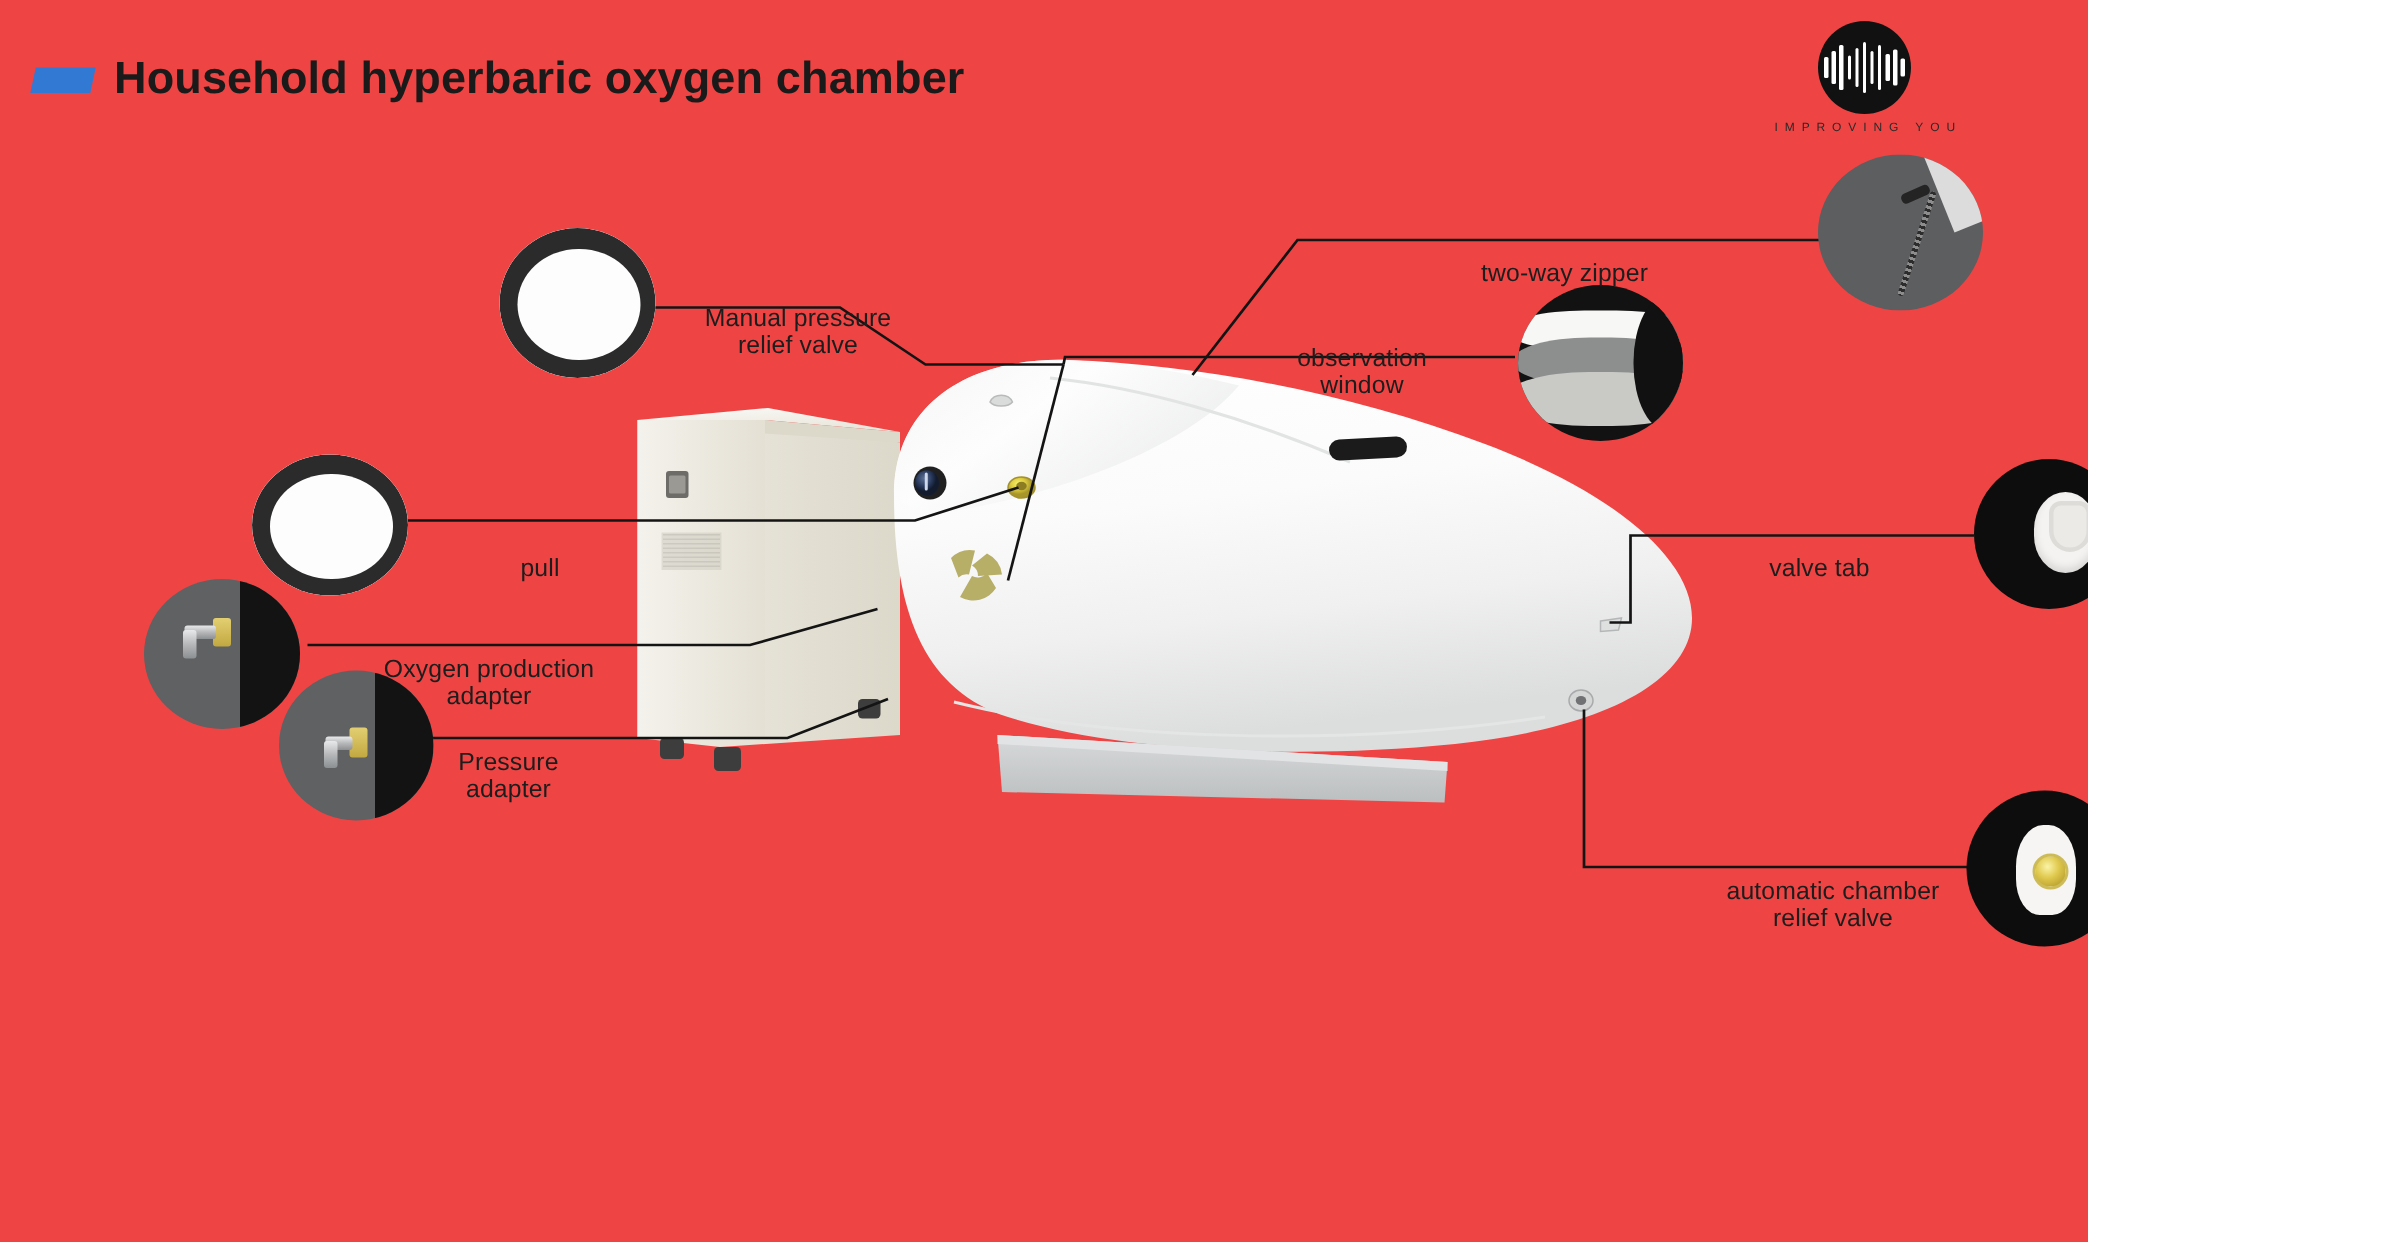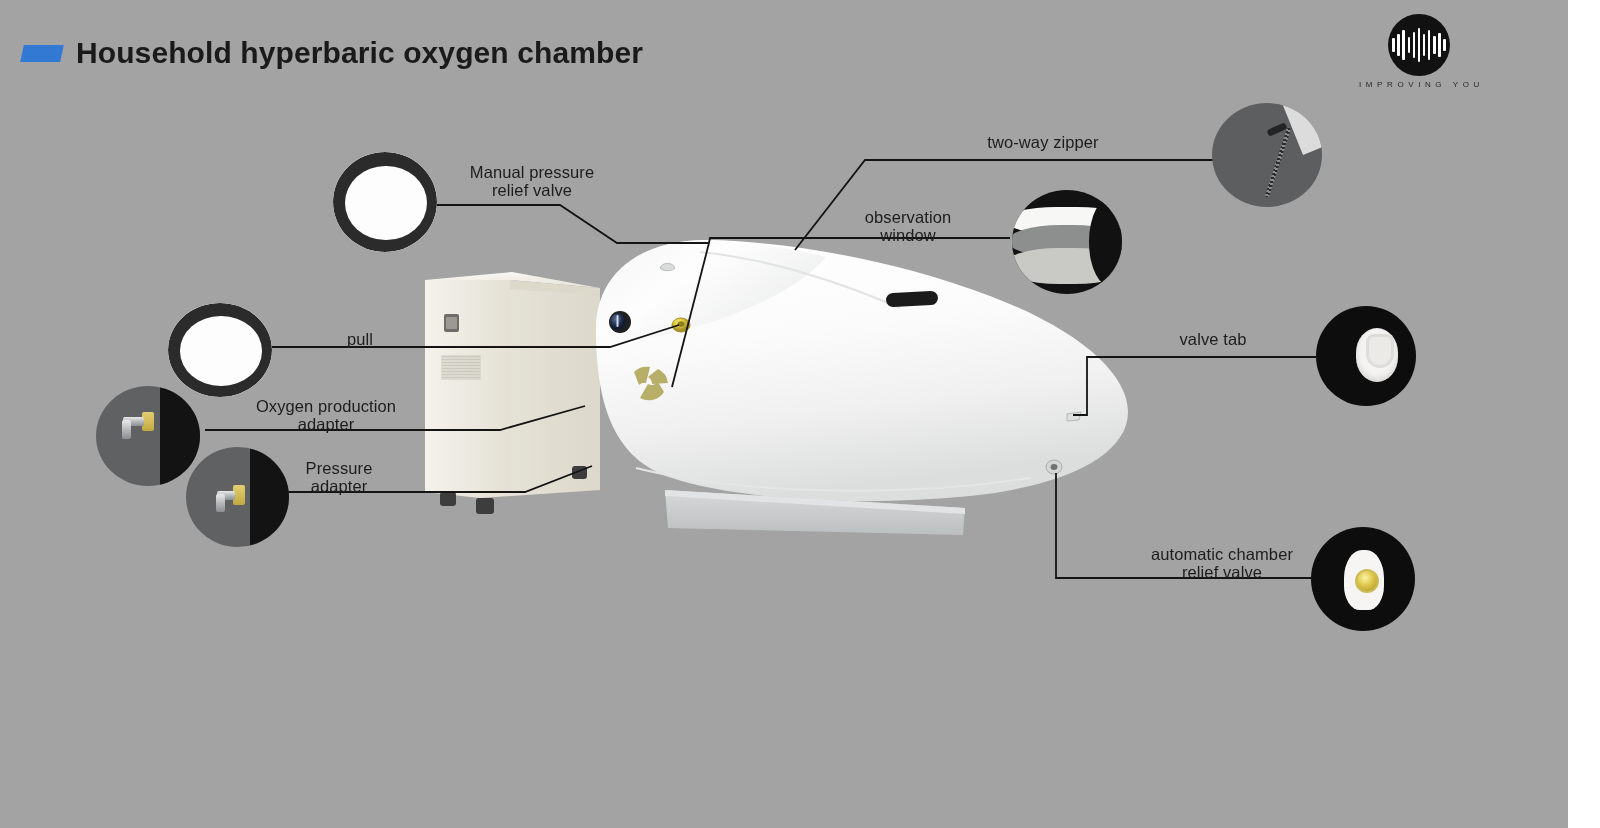--- a/index.html
+++ b/index.html
@@ -6,23 +6,23 @@
     margin: 0;
     padding: 0;
     background: #ffffff;
   }
   body {
     font-family: "Liberation Sans", sans-serif;
     -webkit-font-smoothing: antialiased;
   }
   #stage {
     position: relative;
-    width: 1568px;
+    width: 1392px;
     height: 828px;
-    background: #a3a3a3;
+    background: #ef4444;
     overflow: hidden;
   }
 
   
   .title-row {
     position: absolute;
     left: 22px;
     top: 36px;
     display: flex;
     align-items: center;
@@ -85,20 +85,21 @@
   }
 
   
   .label {
     position: absolute;
     font-size: 16.5px;
     color: #1d1d1d;
     line-height: 1.12;
     white-space: pre-line;
     letter-spacing: .1px;
+    margin-top: 40px;
   }
   .label.ctr { text-align: center; }
 
   
   .bubble {
     position: absolute;
     border-radius: 50%;
     overflow: hidden;
   }
   .bub-inner { position: absolute; inset: 0; }
@@ -439,21 +440,21 @@
   <div class="label ctr" style="left:300px; top:330px; width:120px;">pull</div>
 
   <div class="label ctr" style="left:242px; top:397px; width:168px;">Oxygen production
 adapter</div>
 
   <div class="label ctr" style="left:268px; top:459px; width:142px;">Pressure
 adapter</div>
 
   <div class="label ctr" style="left:955px; top:133px; width:176px;">two-way zipper</div>
 
-  <div class="label ctr" style="left:845px; top:208px; width:126px;">observation
+  <div class="label ctr" style="left:845px; top:190px; width:126px;">observation
 window</div>
 
   <div class="label ctr" style="left:1150px; top:330px; width:126px;">valve tab</div>
 
   <div class="label ctr" style="left:1133px; top:545px; width:178px;">automatic chamber
 relief valve</div>
 
 </div>
 
 </body></html>

